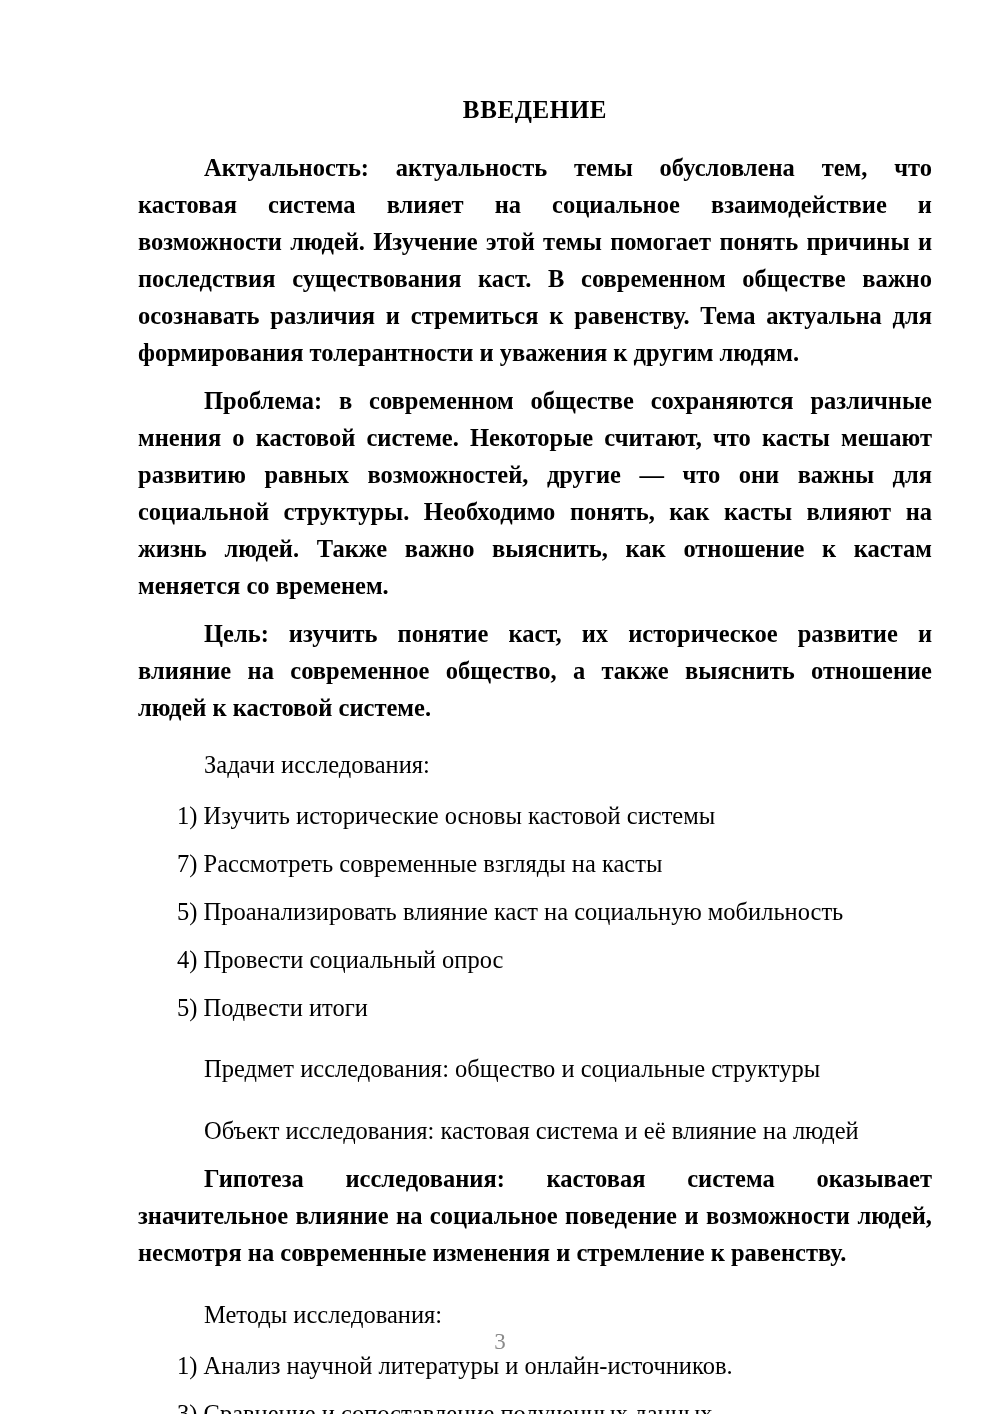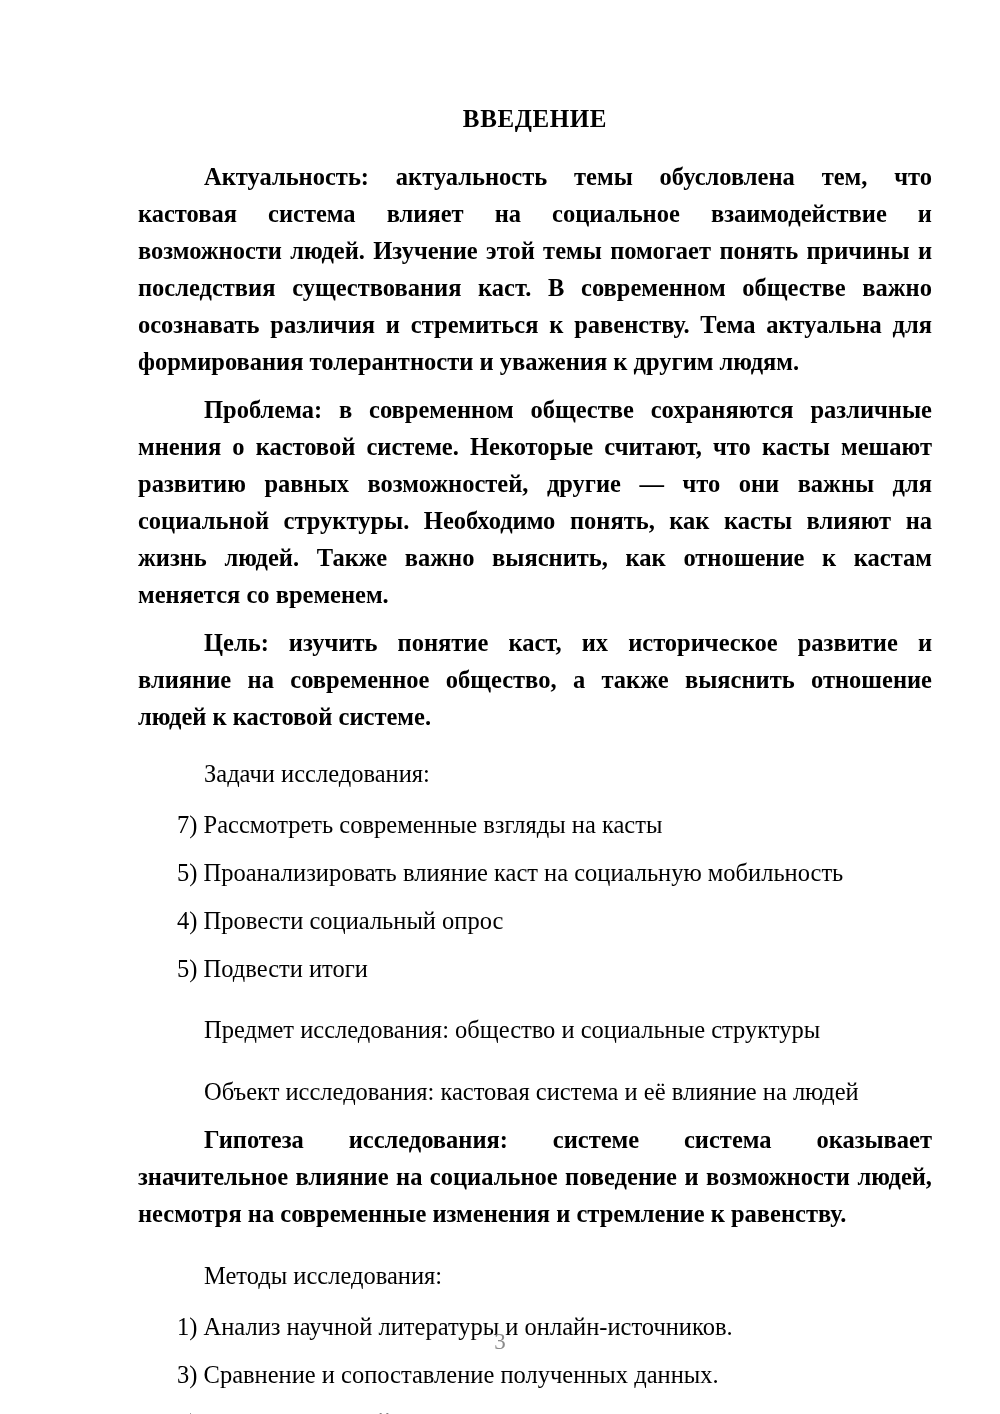--- a/index.html
+++ b/index.html
@@ -31,21 +31,21 @@
     top: 92px;
     width: 794px;
   }
 
   .doc-title {
     text-align: center;
     font-size: 25px;
     font-weight: bold;
     letter-spacing: 0.6px;
     line-height: 1.15;
-    margin: 13px 0 24px 0;
+    margin: 4px 0 24px 0;
   }
 
   
   .para {
     font-size: 24.5px;
     line-height: 37px;
     text-align: justify;
     text-justify: inter-word;
     text-indent: 66px;
     margin: 0 0 11px 0;
@@ -116,31 +116,32 @@
 
     <p class="para">Проблема: в современном обществе сохраняются различные мнения о кастовой системе. Некоторые считают, что касты мешают развитию равных возможностей, другие — что они важны для социальной структуры. Необходимо понять, как касты влияют на жизнь людей. Также важно выяснить, как отношение к кастам меняется со временем.</p>
 
     <p class="para">Цель: изучить понятие каст, их историческое развитие и влияние на современное общество, а также выяснить отношение людей к кастовой системе.</p>
 
     <div class="gap-sm"></div>
 
     <p class="lead-in">Задачи исследования:</p>
 
     <ul class="list">
+      <li class="list-item">1) Изучить исторические основы кастовой системы</li>
       <li class="list-item">7) Рассмотреть современные взгляды на касты</li>
       <li class="list-item">5) Проанализировать влияние каст на социальную мобильность</li>
       <li class="list-item">4) Провести социальный опрос</li>
       <li class="list-item">5) Подвести итоги</li>
     </ul>
 
     <p class="sub-line">Предмет исследования: общество и социальные структуры</p>
 
     <p class="sub-line">Объект исследования: кастовая система и её влияние на людей</p>
 
-    <p class="para">Гипотеза исследования: системе система оказывает значительное влияние на социальное поведение и возможности людей, несмотря на современные изменения и стремление к равенству.</p>
+    <p class="para">Гипотеза исследования: кастовая система оказывает значительное влияние на социальное поведение и возможности людей, несмотря на современные изменения и стремление к равенству.</p>
 
     <div class="gap-md"></div>
 
     <p class="lead-in">Методы исследования:</p>
 
     <ul class="list">
       <li class="list-item">1) Анализ научной литературы и онлайн-источников.</li>
       <li class="list-item">3) Сравнение и сопоставление полученных данных.</li>
       <li class="list-item">3) Социологический опрос.</li>
     </ul>

